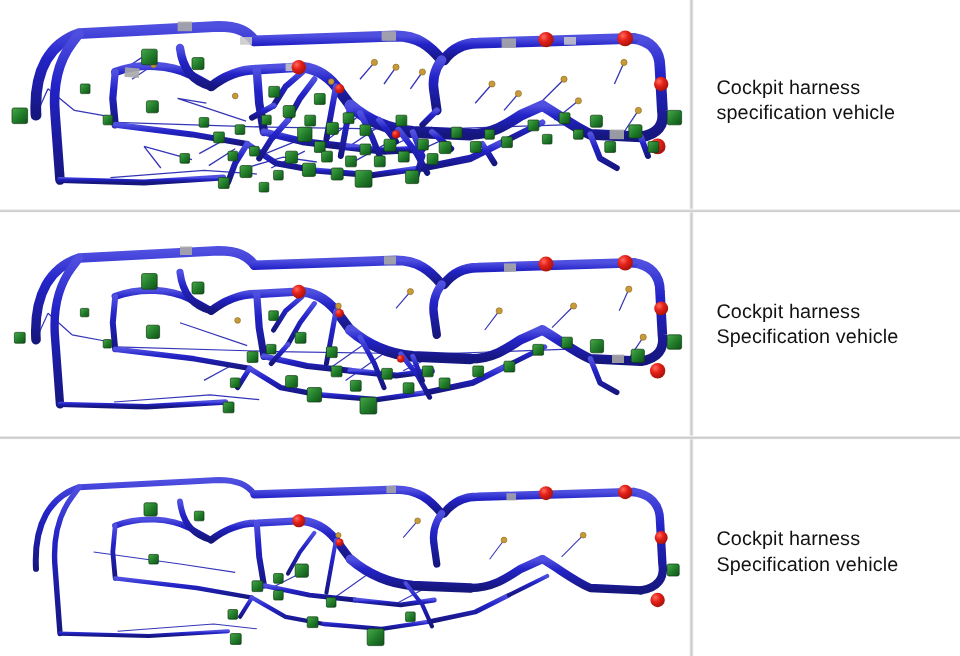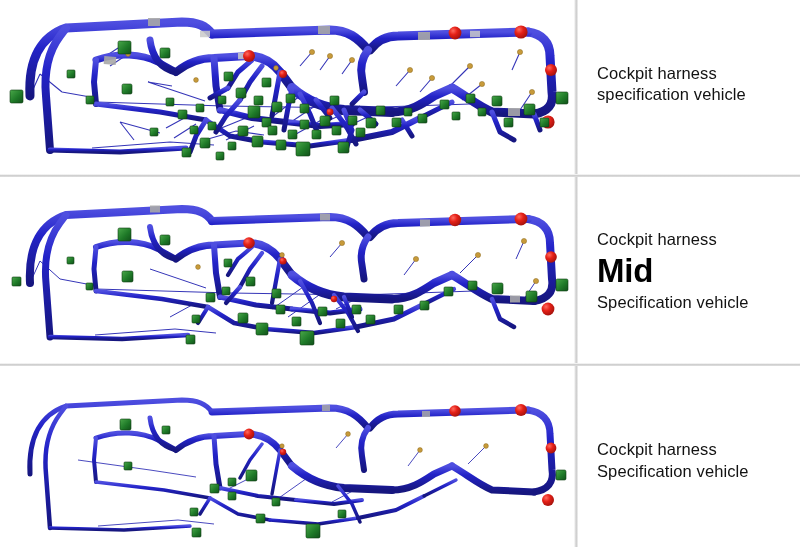--- a/index.html
+++ b/index.html
@@ -438,21 +438,20 @@
           <rect x="492" y="98" width="11" height="11" rx="1.5"></rect>
           <rect x="526" y="106" width="11" height="11" rx="1.5"></rect>
           <rect x="556" y="94" width="12" height="12" rx="1.5"></rect>
           <rect x="12" y="92" width="9" height="9" rx="1"></rect>
         </g>
       </svg>
     </div>
 
     <div class="caption-pane">
       <div class="caption-top">Cockpit harness</div>
-      <div class="caption-level">Mid</div>
       <div class="caption-bottom">Specification vehicle</div>
     </div>
   </div>
 
   <div class="row-divider d2"></div>
 
   <div class="panel-row row-low">
     <div class="harness-pane">
       <svg viewBox="0 0 574 173" preserveAspectRatio="none" aria-label="Low specification cockpit harness">
         <defs>

